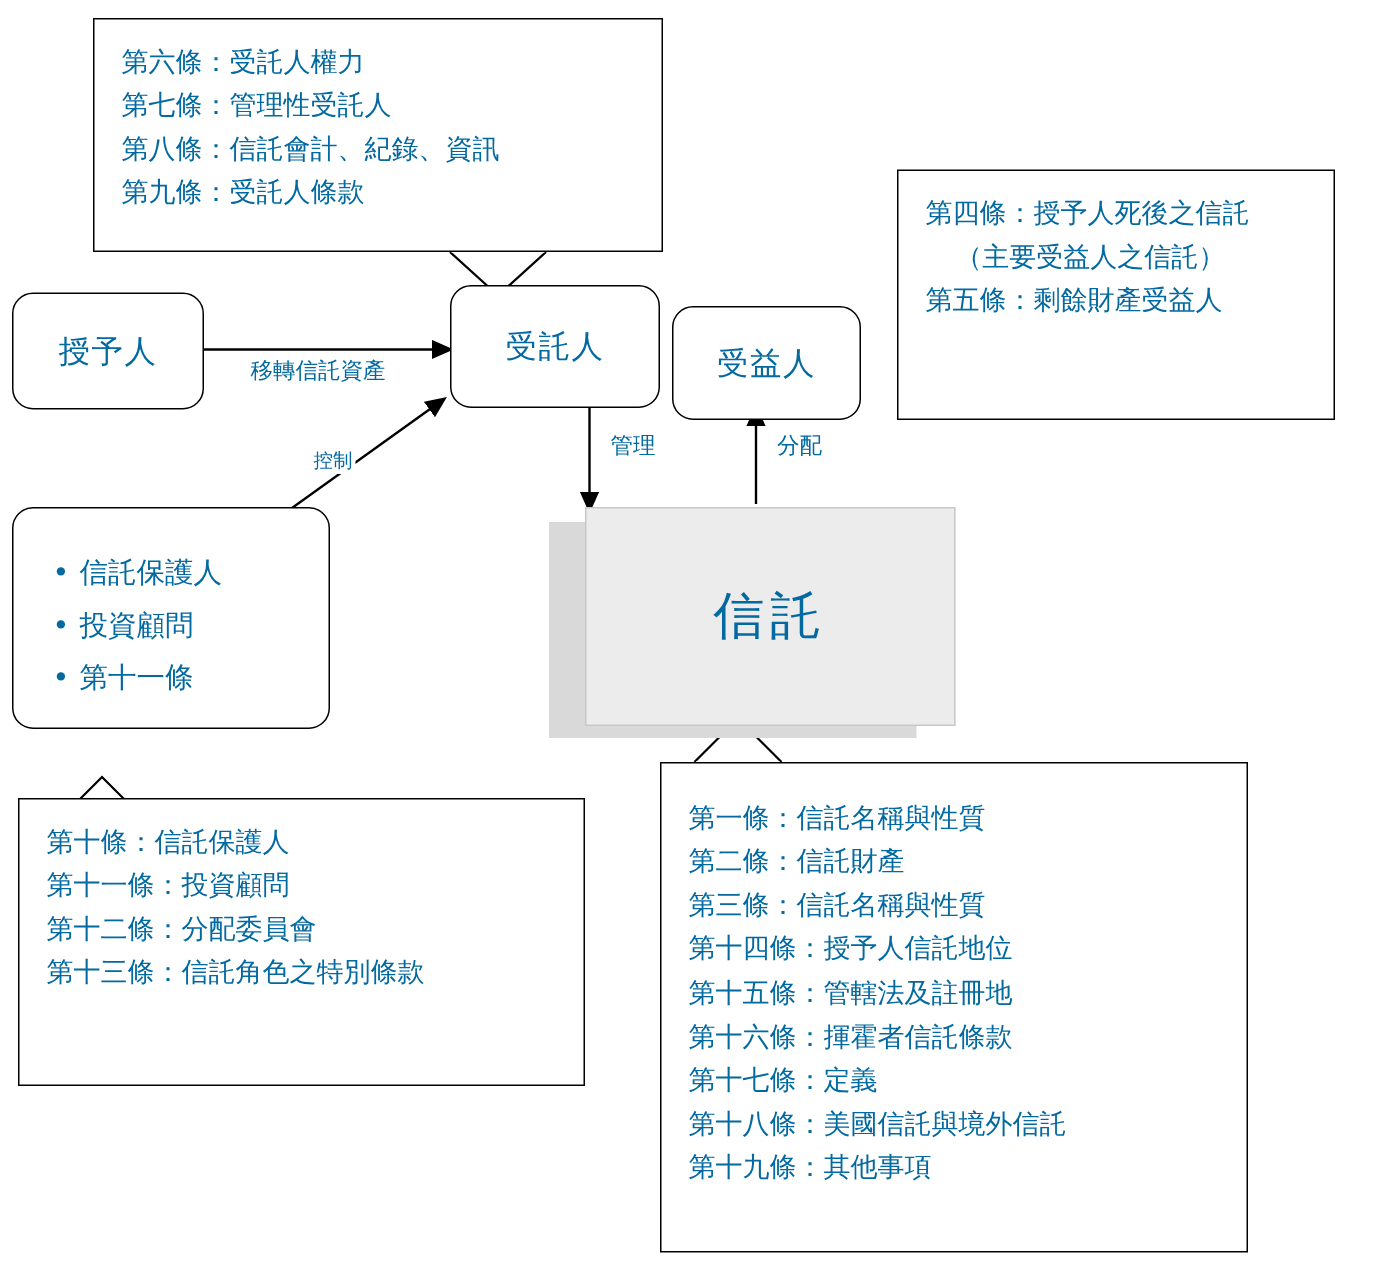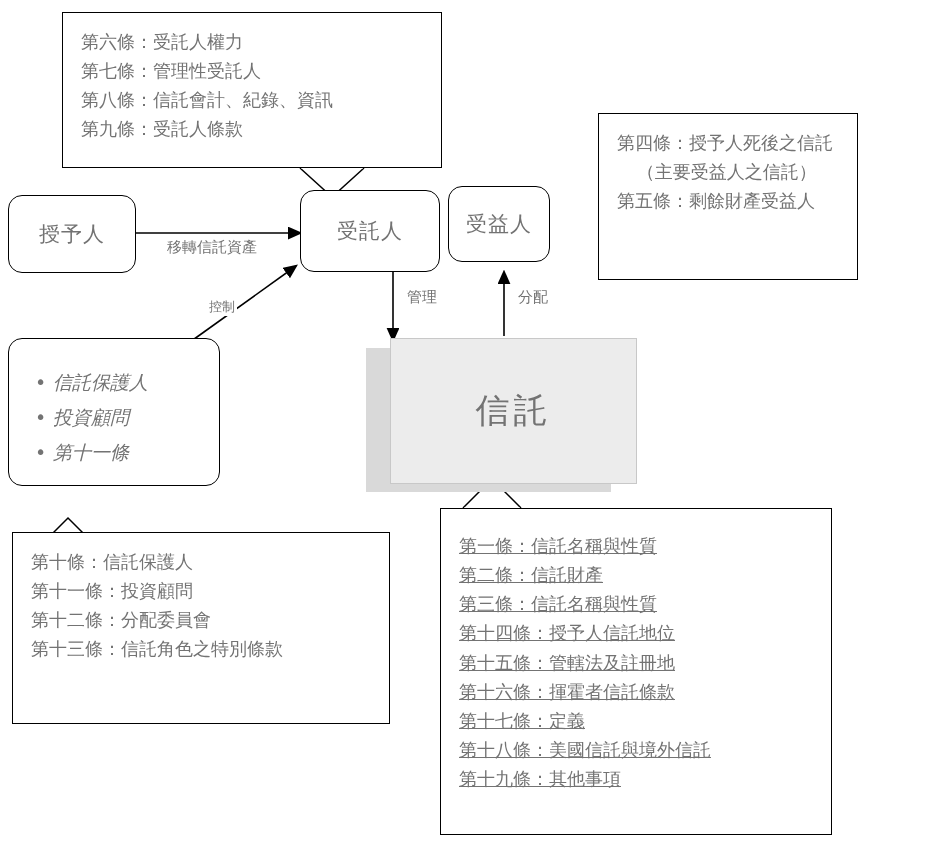--- a/index.html
+++ b/index.html
@@ -6,21 +6,21 @@
     margin: 0;
     padding: 0;
     background: #ffffff;
   }
   #canvas {
     position: relative;
     width: 925px;
     height: 847px;
     background: #ffffff;
     font-family: "DejaVu Sans", "Liberation Sans", sans-serif;
-    color: #737373;
+    color: #0369a1;
     overflow: hidden;
   }
   .box {
     position: absolute;
     box-sizing: border-box;
     border: 1.5px solid #000000;
     background: #ffffff;
   }
   .rounded {
     border-radius: 14px;
@@ -54,21 +54,20 @@
     border-radius: 14px;
     background: #ffffff;
     padding: 26px 20px;
     font-size: 19px;
     line-height: 1.85;
   }
   .bullets .b {
     white-space: nowrap;
     position: relative;
     padding-left: 24px;
-    font-style: italic;
   }
   .bullets .b::before {
     content: "•";
     position: absolute;
     left: 6px;
     top: 0;
   }
   #trust-shadow {
     position: absolute;
     background: #d9d9d9;
@@ -134,35 +133,35 @@
     <line x1="464" y1="509" x2="520" y2="509" stroke="#ffffff" stroke-width="3"></line>
   </svg>
 
   <div class="box callout" id="callout-trustee" style="left:62px; top:12px; width:380px; height:156px;">
     <div class="line">第六條：受託人權力</div>
     <div class="line">第七條：管理性受託人</div>
     <div class="line">第八條：信託會計、紀錄、資訊</div>
     <div class="line">第九條：受託人條款</div>
   </div>
 
-  <div class="box callout" id="callout-beneficiary" style="left:598px; top:113px; width:260px; height:167px;">
+  <div class="box callout" id="callout-beneficiary" style="left:598px; top:113px; width:292px; height:167px;">
     <div class="line">第四條：授予人死後之信託</div>
     <div class="line indent">（主要受益人之信託）</div>
     <div class="line">第五條：剩餘財產受益人</div>
   </div>
 
   <div class="box rounded center-label" id="node-grantor" style="left:8px; top:195px; width:128px; height:78px;">
     <span class="node-text">授予人</span>
   </div>
 
   <div class="box rounded center-label" id="node-trustee" style="left:300px; top:190px; width:140px; height:82px;font-family:Liberation Mono, monospace;">
     <span class="node-text">受託人</span>
   </div>
 
-  <div class="box rounded center-label" id="node-beneficiary" style="left:448px; top:186px; width:102px; height:76px;">
+  <div class="box rounded center-label" id="node-beneficiary" style="left:448px; top:204px; width:126px; height:76px;">
     <span class="node-text">受益人</span>
   </div>
 
   <div class="edge-label big" style="left:165px; top:238px;">移轉信託資產</div>
   <div class="edge-label" style="left:207px; top:298px;">控制</div>
   <div class="edge-label big" style="left:405px; top:288px;">管理</div>
   <div class="edge-label big" style="left:516px; top:288px;">分配</div>
 
   <div class="bullets" id="roles-box" style="left:8px; top:338px; width:212px; height:148px;">
     <div class="b">信託保護人</div>
@@ -175,21 +174,21 @@
     <span class="t">信託</span>
   </div>
 
   <div class="box callout" id="callout-roles" style="left:12px; top:532px; width:378px; height:192px;">
     <div class="line">第十條：信託保護人</div>
     <div class="line">第十一條：投資顧問</div>
     <div class="line">第十二條：分配委員會</div>
     <div class="line">第十三條：信託角色之特別條款</div>
   </div>
 
-  <div class="box callout" id="callout-trust" style="left:440px; top:508px; width:392px; height:327px; padding-top:22px;text-decoration:underline;">
+  <div class="box callout" id="callout-trust" style="left:440px; top:508px; width:392px; height:327px; padding-top:22px;">
     <div class="line">第一條：信託名稱與性質</div>
     <div class="line">第二條：信託財產</div>
     <div class="line">第三條：信託名稱與性質</div>
     <div class="line">第十四條：授予人信託地位</div>
     <div class="line">第十五條：管轄法及註冊地</div>
     <div class="line">第十六條：揮霍者信託條款</div>
     <div class="line">第十七條：定義</div>
     <div class="line">第十八條：美國信託與境外信託</div>
     <div class="line">第十九條：其他事項</div>
   </div>

